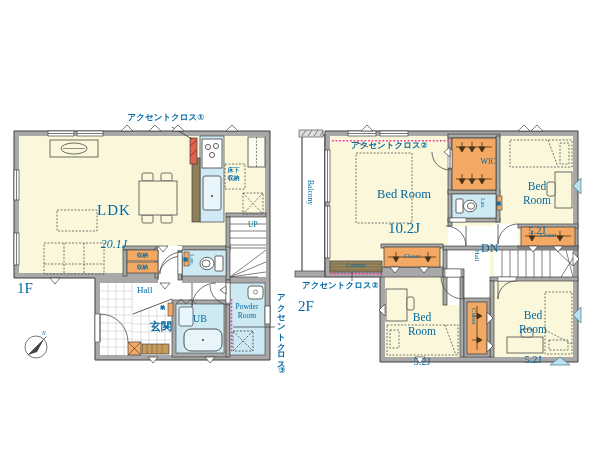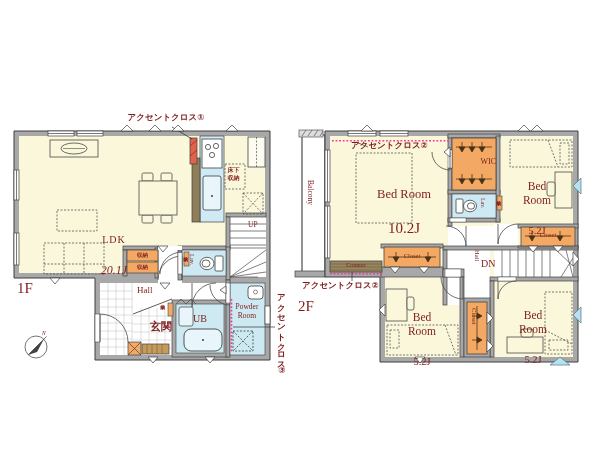--- a/index.html
+++ b/index.html
@@ -1,17 +1,17 @@
 <!DOCTYPE html>
 <html><head>
 <meta charset="utf-8">
 <style>
   html,body{margin:0;padding:0;background:#fff;}
   .stage{position:relative;width:600px;height:474px;background:#ffffff;overflow:hidden;
-         font-family:"Liberation Serif",serif;color:#7f1d1d;}
+         font-family:"Liberation Serif",serif;color:#0369a1;}
   .stage svg{position:absolute;left:0;top:0;}
   .lbl{position:absolute;white-space:pre-line;line-height:1.15;}
   .jp{font-family:"DejaVu Sans",sans-serif;font-weight:bold;}
   .vtext{writing-mode:vertical-rl;text-orientation:mixed;}
   .ctr{text-align:center;}
   .room-name{display:block;}
   .room-size{display:block;}
 </style>
 </head>
 <body>
@@ -353,21 +353,21 @@
     <g fill="#b8e0ee" stroke="#4a7a8a" stroke-width="0.7">
       <polygon points="573,186 581,178 581,194"></polygon>
       <polygon points="573,315 581,307 581,323"></polygon>
       <polygon points="560,357 550,365 570,365"></polygon>
     </g>
   </g>
 </svg>
 
 <div class="lbl jp ctr" style="left:118px;top:113px;width:96px;font-size:8.5px;">アクセントクロス①</div>
 <div class="lbl ctr" style="left:86px;top:184px;width:56px;">
-  <span class="room-name" style="font-size:10px;letter-spacing:1px;margin-top:32px;">LDK</span>
+  <span class="room-name" style="font-size:15px;letter-spacing:1px;">LDK</span>
   <span class="room-size" style="font-size:12px;font-style:italic;">20.1J</span>
 </div>
 <div class="lbl jp ctr" style="left:226px;top:166px;width:15px;font-size:6px;line-height:1.35;">床下収納</div>
 <div class="lbl jp ctr" style="left:128px;top:252px;width:29px;font-size:5.5px;">収納</div>
 <div class="lbl jp ctr" style="left:128px;top:264px;width:29px;font-size:5.5px;">収納</div>
 <div class="lbl" style="left:248px;top:221px;font-size:7.5px;">UP</div>
 <div class="lbl jp vtext" style="left:183px;top:253px;font-size:4.5px;">収納</div>
 <div class="lbl vtext" style="left:189px;top:254px;font-size:6.5px;">Lav.</div>
 <div class="lbl" style="left:137px;top:285px;font-size:9px;">Hall</div>
 <div class="lbl jp vtext" style="left:160px;top:301px;font-size:4.5px;">収納</div>
@@ -386,21 +386,21 @@
 </div>
 <div class="lbl ctr" style="left:452px;top:157px;width:44px;font-size:8px;text-align:right;">WIC</div>
 <div class="lbl vtext" style="left:479px;top:198px;font-size:6px;">Lav.</div>
 <div class="lbl jp vtext" style="left:496px;top:197px;font-size:4.5px;">収納</div>
 <div class="lbl ctr" style="left:513px;top:162px;width:48px;">
   <span class="room-name" style="font-size:11.5px;">Bed Room</span>
   <span class="room-size" style="font-size:10.5px;">5.2J</span>
 </div>
 <div class="lbl ctr" style="left:523px;top:231px;width:50px;font-size:6.5px;">Closet</div>
 <div class="lbl vtext" style="left:474px;top:250px;font-size:6.5px;">Hall</div>
-<div class="lbl" style="left:481px;top:258px;font-size:10px;">DN</div>
+<div class="lbl" style="left:481px;top:242px;font-size:12px;">DN</div>
 <div class="lbl ctr" style="left:336px;top:262px;width:40px;font-size:6px;">Counter</div>
 <div class="lbl jp" style="left:302px;top:281px;font-size:8.5px;">アクセントクロス②</div>
 <div class="lbl" style="left:298px;top:290px;font-size:15px;margin-top:8px;">2F</div>
 <div class="lbl ctr" style="left:386px;top:252px;width:52px;font-size:6.5px;">Closet</div>
 <div class="lbl ctr" style="left:398px;top:293px;width:48px;">
   <span class="room-name" style="font-size:11.5px;">Bed Room</span>
   <span class="room-size" style="font-size:10.5px;">5.2J</span>
 </div>
 <div class="lbl vtext" style="left:471px;top:308px;font-size:6.5px;">Closet</div>
 <div class="lbl ctr" style="left:509px;top:291px;width:48px;">

